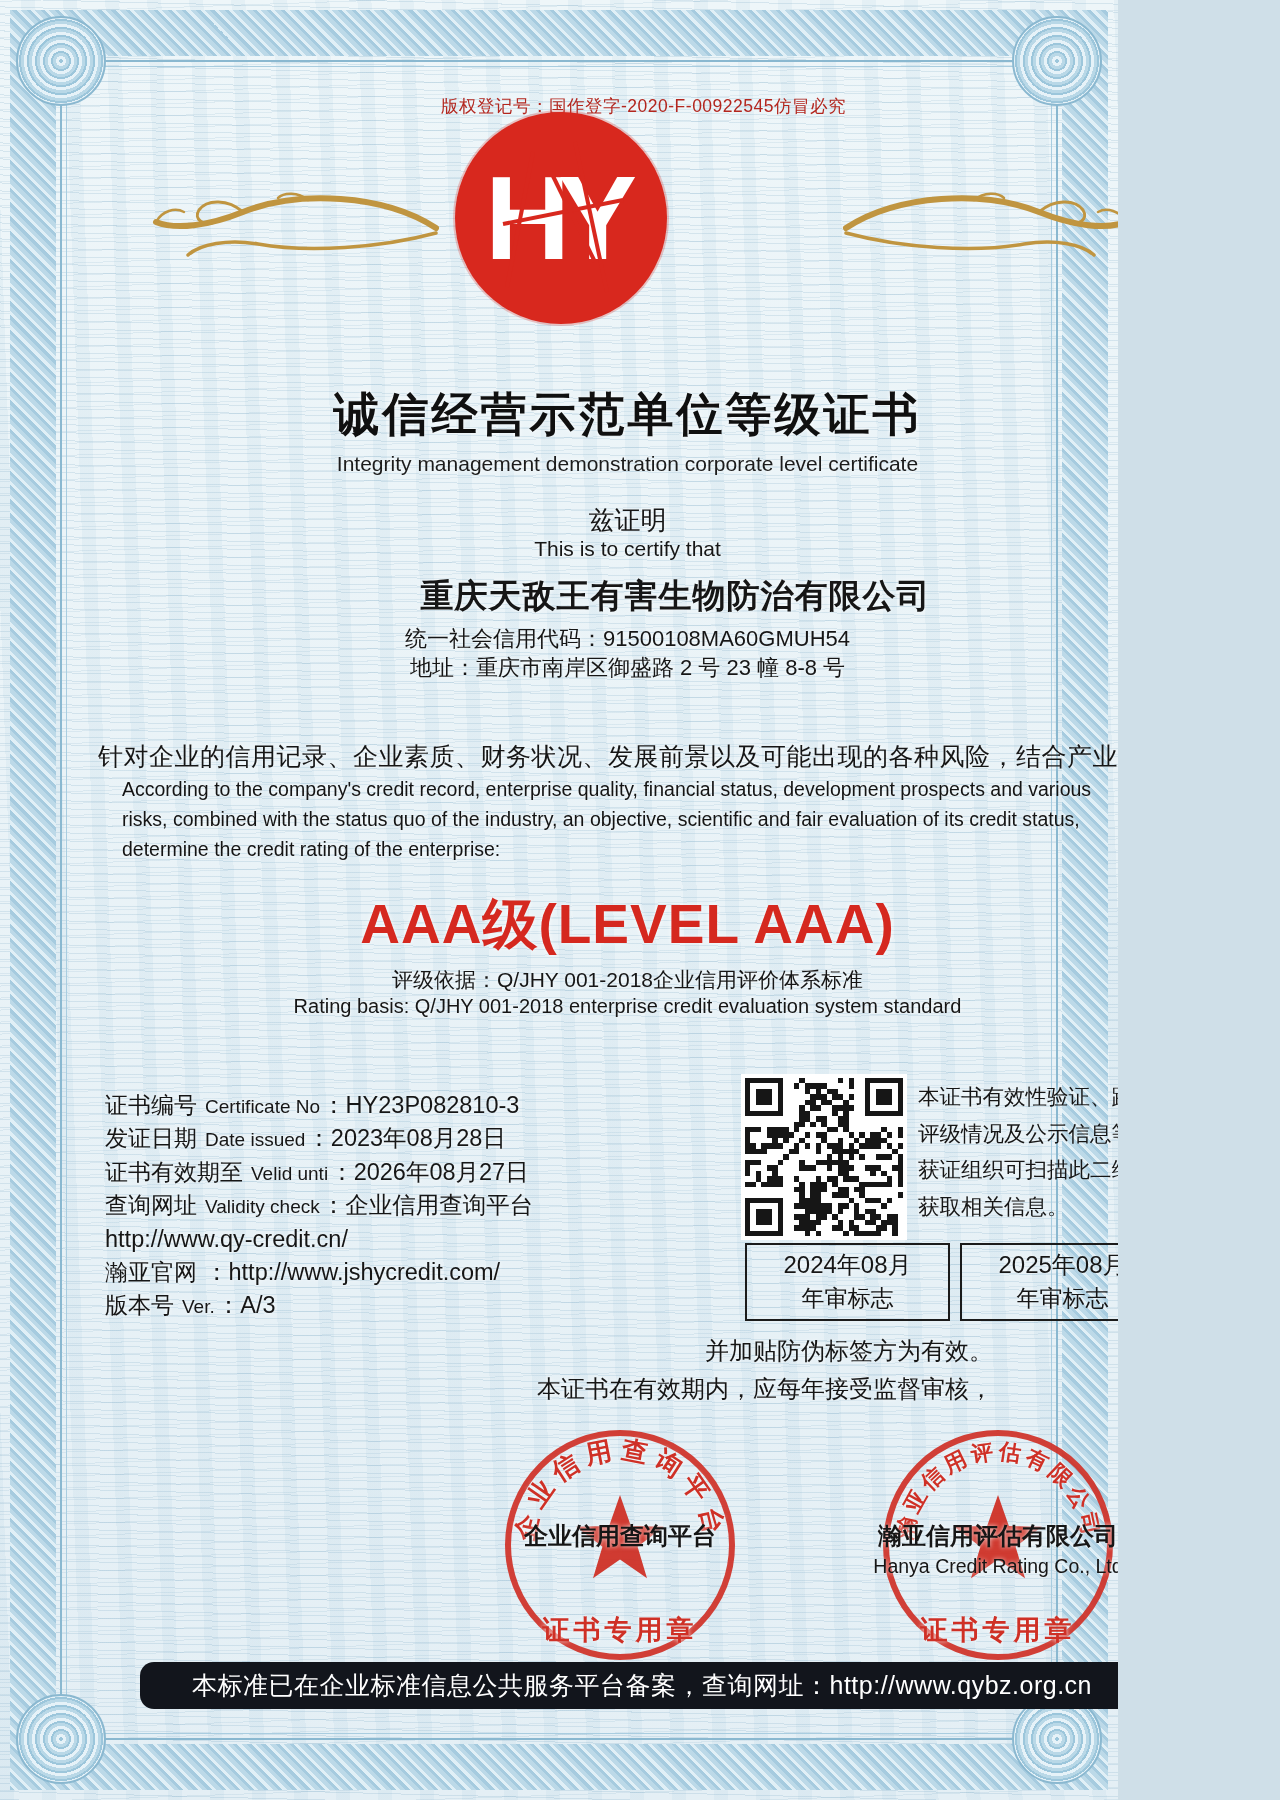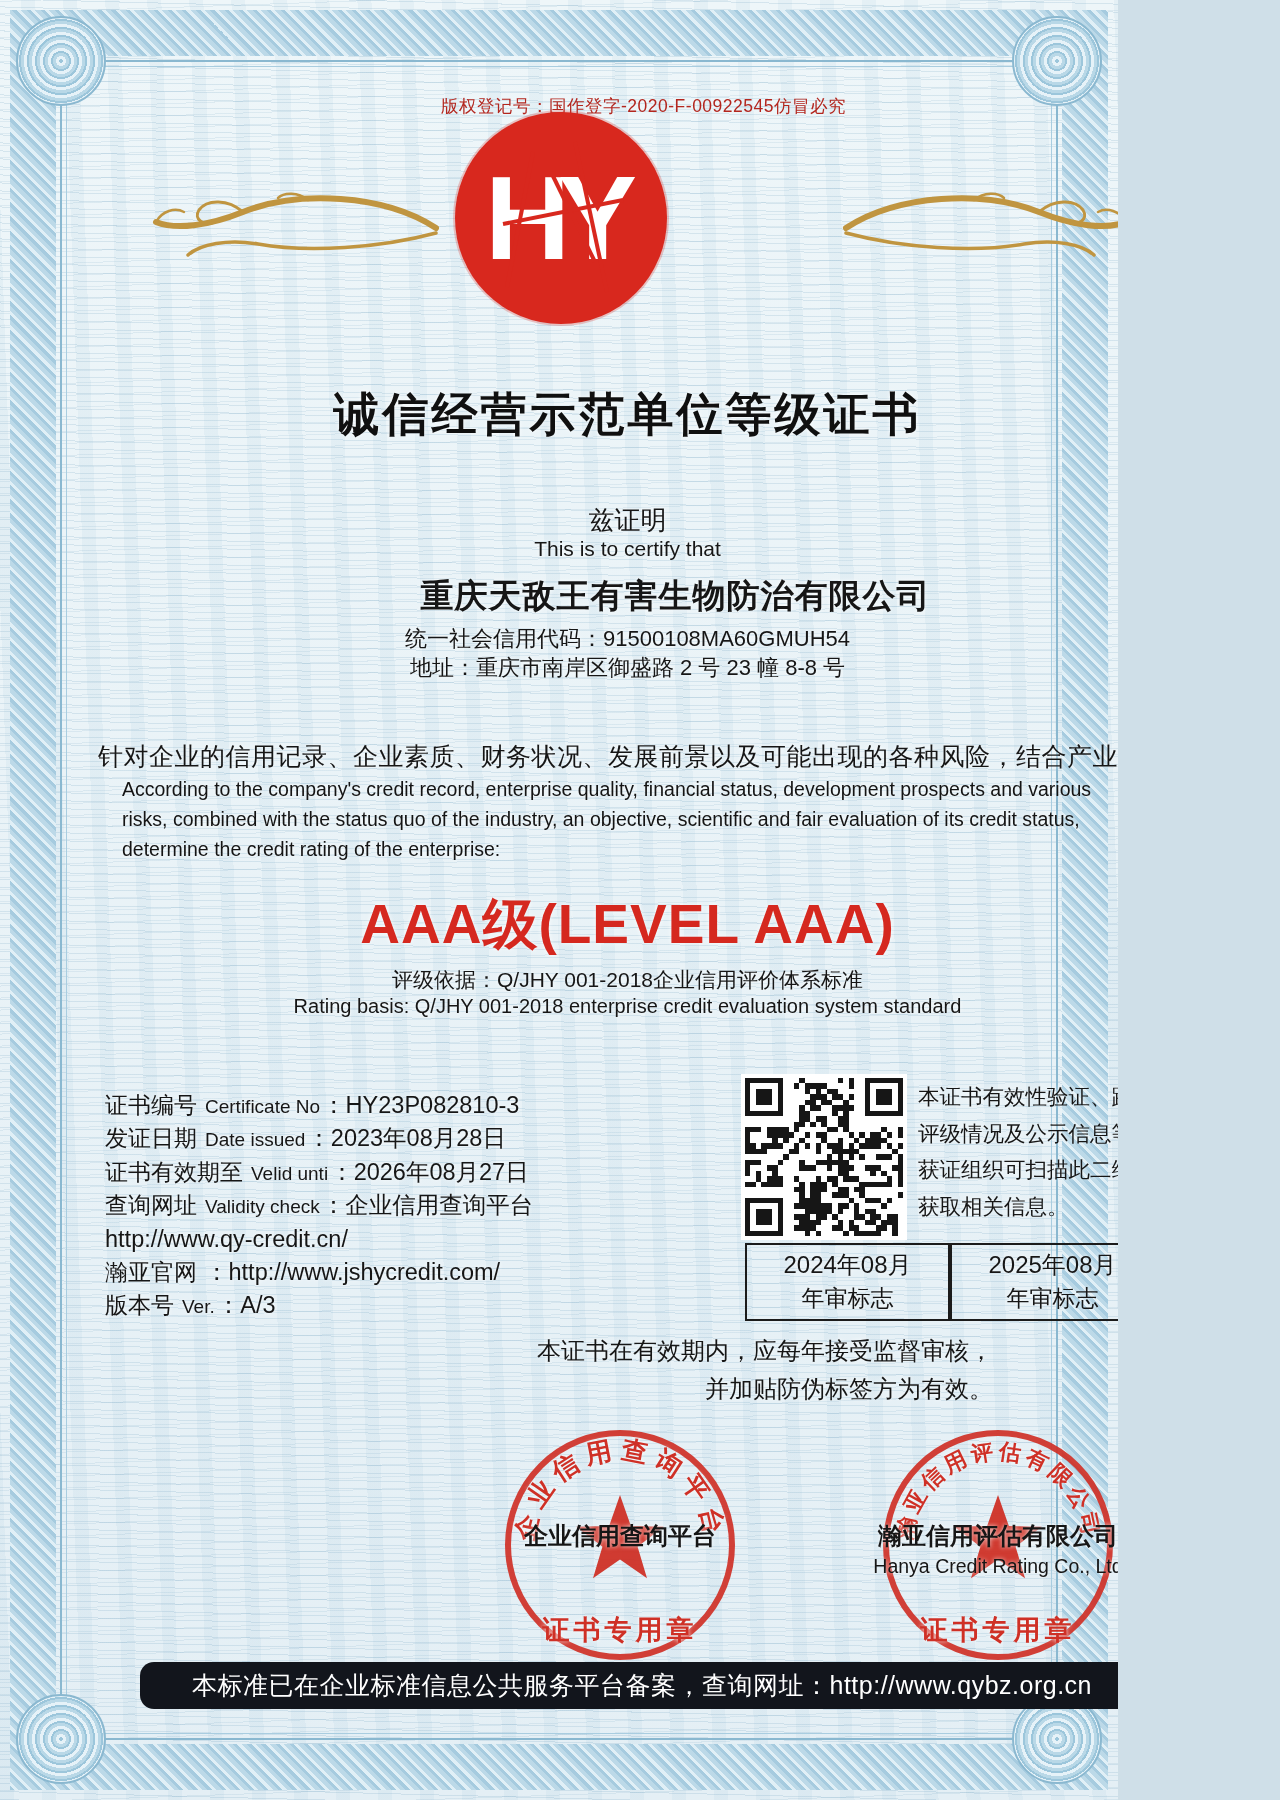--- a/index.html
+++ b/index.html
@@ -47,21 +47,21 @@
   
   .details{position:absolute;left:105px;top:1090px;}
   .drow{line-height:31.4px;white-space:nowrap;}
   .dzh{font-size:23px;margin-right:8px;}
   .den{font-size:19px;margin-right:2px;}
   .dval,.dsep{font-size:23.5px;}
   
   .qr{position:absolute;left:745px;top:1078px;width:158px;height:158px;background:#fff;box-shadow:0 0 0 4px #fff;}
   .qr-note{position:absolute;left:918px;top:1079px;}
   .qr-note div{font-size:21.5px;line-height:36.6px;white-space:nowrap;}
-  .annual{position:absolute;left:745px;top:1243px;display:flex;gap:0;}
+  .annual{position:absolute;left:745px;top:1243px;display:flex;gap:10px;}
   .abox{width:201px;height:74px;border:2px solid #1b1b1b;text-align:center;}
   .abox .p{font-size:24px;line-height:34px;margin-top:3px;}
   .abox .l{font-size:23px;line-height:32px;}
   .supervision{position:absolute;right:125px;top:1332px;text-align:right;}
   .supervision div{font-size:24px;line-height:37.5px;white-space:nowrap;}
   
   .seal{position:absolute;width:240px;height:240px;top:1425px;}
   .seal.s1{left:500px;} .seal.s2{left:878px;}
   .seal-caption{position:absolute;top:1520px;width:350px;text-align:center;z-index:4;}
   .seal-caption.c1{left:445px;} .seal-caption.c2{left:823px;}
@@ -115,20 +115,21 @@
       <g stroke="#d8281e" stroke-width="4" fill="none">
         <line x1="78" y1="40" x2="52" y2="175"></line>
         <line x1="120" y1="30" x2="152" y2="180"></line>
         <line x1="48" y1="112" x2="168" y2="88"></line>
         <line x1="96" y1="60" x2="140" y2="150"></line>
       </g>
     </svg>
   </div>
 
   <div class="cx title-zh">诚信经营示范单位等级证书</div>
+  <div class="cx title-en">Integrity management demonstration corporate level certificate</div>
   <div class="cx certify-zh">兹证明</div>
   <div class="cx certify-en">This is to certify that</div>
 
   <div class="cx company">重庆天敌王有害生物防治有限公司</div>
   <div class="cx credit">统一社会信用代码：91500108MA60GMUH54</div>
   <div class="cx address">地址：重庆市南岸区御盛路 2 号 23 幢 8-8 号</div>
 
   <div class="para">
     <div class="zh">针对企业的信用记录、企业素质、财务状况、发展前景以及可能出现的各种风险，结合产业</div>
     <div class="en">According to the company's credit record, enterprise quality, financial status, development prospects and various</div>
@@ -463,22 +464,22 @@
     <div class="abox">
       <div class="p">2024年08月</div>
       <div class="l">年审标志</div>
     </div>
     <div class="abox">
       <div class="p">2025年08月</div>
       <div class="l">年审标志</div>
     </div>
   </div>
   <div class="supervision">
+    <div>并加贴防伪标签方为有效。</div>
     <div>本证书在有效期内，应每年接受监督审核，</div>
-    <div>并加贴防伪标签方为有效。</div>
   </div>
 
   <svg class="seal s1" viewBox="0 0 240 240">
     <defs>
         <path id="arcA" d="M 34,120 A 86,86 0 0 1 206,120"></path>
       </defs>
     <circle cx="120" cy="120" r="112" fill="none" stroke="rgba(207,48,38,.92)" stroke-width="6"></circle>
     <polygon points="120,70 130.9,101.1 163.7,101.8 137.6,121.7 147,153.2 120,134.5 93,153.2 102.4,121.7 76.3,101.8 109.1,101.1" fill="rgba(207,48,38,.95)"></polygon>
     <text class="ringtext"><textPath href="#arcA" startOffset="50%" text-anchor="middle">企业信用查询平台</textPath></text>
     <text class="stamp" x="120" y="214" text-anchor="middle">证书专用章</text>

